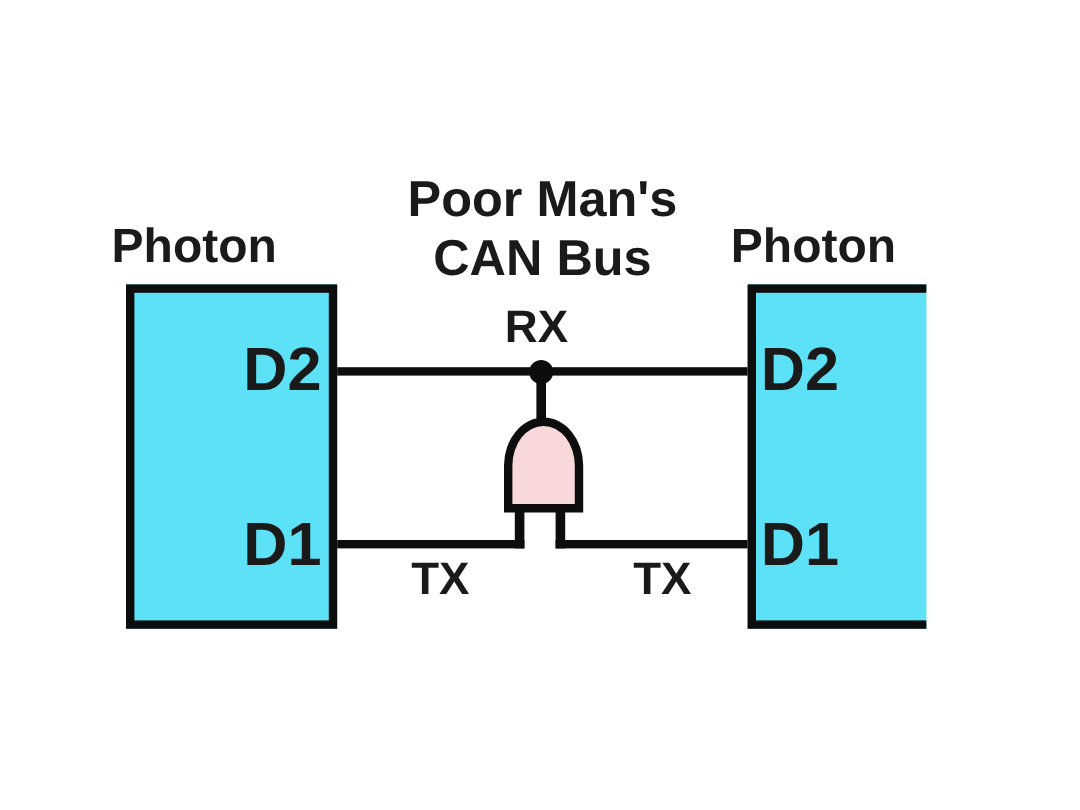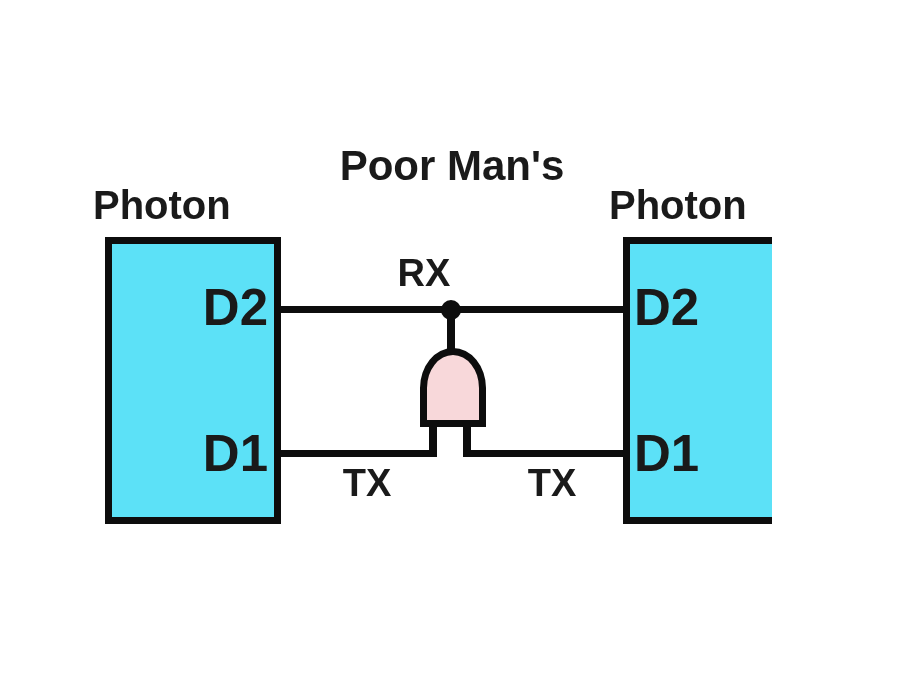--- a/index.html
+++ b/index.html
@@ -70,31 +70,32 @@
     border: 7px solid #0d0d0d;
     border-bottom-width: 7px;
     border-radius: 33px 33px 0 0 / 40px 40px 0 0;
   }
 
   
   #pin-d2-left  { left: 158px; top: 288px; text-align: right; }
   #pin-d1-left  { left: 158px; top: 434px; text-align: right; }
   #pin-d2-right { left: 634px; top: 288px; text-align: left; }
   #pin-d1-right { left: 634px; top: 434px; text-align: left; }
-  #rx-label     { left: 369px; top: 253px; text-align: center; }
+  #rx-label     { left: 392px; top: 253px; text-align: center; }
   #tx-left      { left: 312px; top: 463px; }
   #tx-right     { left: 497px; top: 463px; }
 </style>
 </head>
 <body>
 
 <div id="canvas">
 
   <div class="abs title">
     <div>Poor Man's</div>
+    <div>CAN Bus</div>
   </div>
 
   <div class="abs device-label" style="left:93px; top:184px;">Photon</div>
   <div class="abs device-label" style="left:609px; top:184px;">Photon</div>
 
   <div class="abs device-box" id="left-box"></div>
   <div class="abs device-box" id="right-box"></div>
 
   <div class="abs wire" id="d2-wire"></div>
   <div class="abs wire" id="d1-wire-left"></div>

